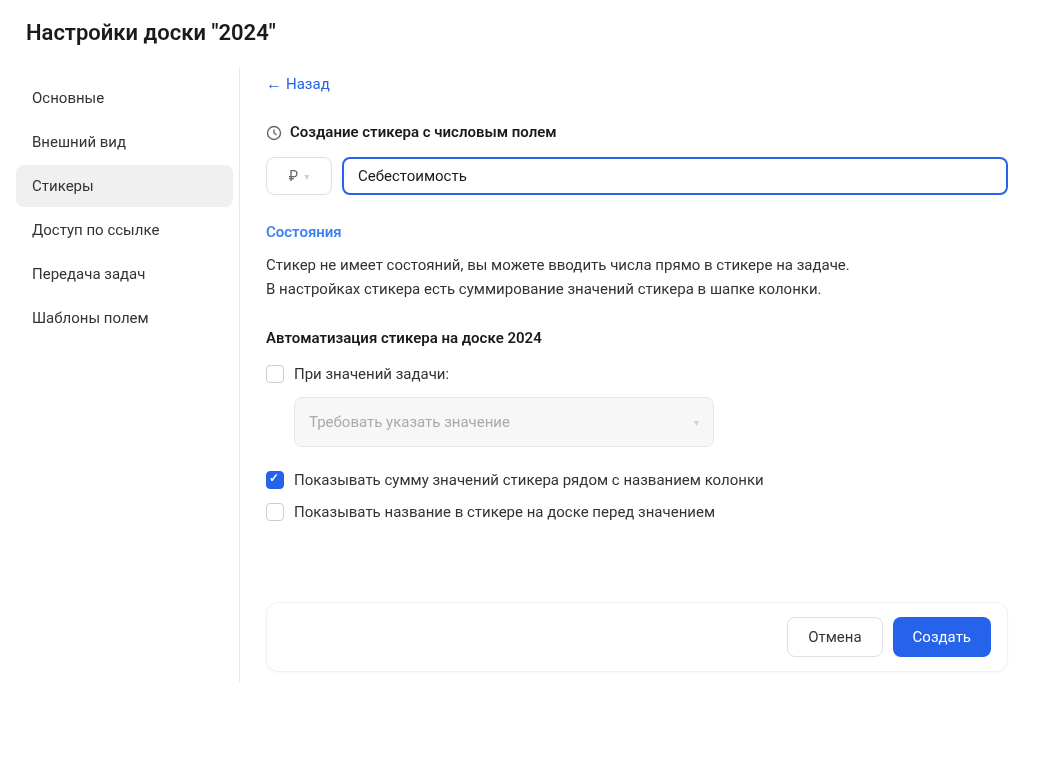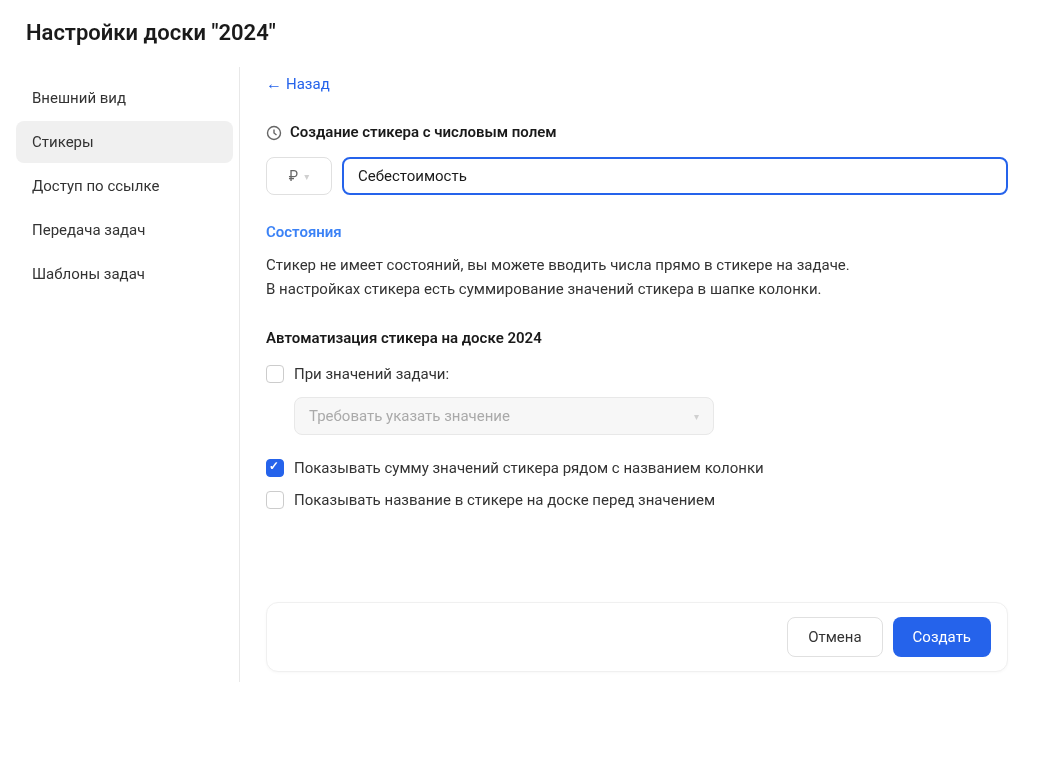--- a/index.html
+++ b/index.html
@@ -20,42 +20,43 @@
     .input-row { display: flex; gap: 10px; margin-bottom: 28px; }
     .currency-select { width: 66px; height: 38px; border: 1px solid #e0e0e0; border-radius: 8px; display: flex; align-items: center; justify-content: center; gap: 6px; cursor: pointer; background: #fff; font-size: 14px; color: #666; }
     .name-input { flex: 1; height: 38px; border: 2px solid #2563eb; border-radius: 8px; padding: 0 14px; font-size: 15px; color: #1a1a1a; outline: none; }
     .subsection-title { font-size: 15px; font-weight: 600; color: #3b82f6; margin-bottom: 12px; }
     .description { font-size: 15px; color: #333; line-height: 1.6; margin-bottom: 28px; }
     .automation-title { font-size: 15px; font-weight: 600; color: #1a1a1a; margin-bottom: 18px; }
     .checkbox-row { display: flex; align-items: center; gap: 10px; margin-bottom: 14px; font-size: 15px; color: #333; }
     .checkbox { width: 18px; height: 18px; border: 1.5px solid #ccc; border-radius: 4px; cursor: pointer; flex-shrink: 0; background: #fff; }
     .checkbox.checked { background: #2563eb; border-color: #2563eb; position: relative; }
     .checkbox.checked::after { content: '✓'; color: #fff; font-size: 12px; position: absolute; left: 2px; top: -1px; font-weight: bold; }
-    .select-disabled { width: 420px; height: 38px; border: 1px solid #e8e8e8; border-radius: 8px; background: #f7f7f7; padding: 0 14px; display: flex; align-items: center; justify-content: space-between; color: #aaa; font-size: 15px; margin: 0 0 24px 28px; cursor: not-allowed; }
+    .select-disabled { width: 420px; height: 50px; border: 1px solid #e8e8e8; border-radius: 8px; background: #f7f7f7; padding: 0 14px; display: flex; align-items: center; justify-content: space-between; color: #aaa; font-size: 15px; margin: 0 0 24px 28px; cursor: not-allowed; }
     .chev-icon { color: #d0d0d0; font-size: 10px; }
     .footer { position: absolute; bottom: 10px; left: 26px; right: 26px; border: 1px solid #f0f0f0; border-radius: 12px; padding: 14px 16px; display: flex; justify-content: flex-end; gap: 10px; background: #fff; box-shadow: 0 1px 3px rgba(0,0,0,0.03); }
     .btn { padding: 10px 20px; border-radius: 8px; font-size: 15px; cursor: pointer; border: none; }
     .btn-cancel { background: #fff; border: 1px solid #e0e0e0; color: #333; }
     .btn-primary { background: #2563eb; color: #fff; }
     .content-wrap { min-height: 615px; position: relative; }
   </style>
 </head>
 <body>
 
 <div class="header">
   <h1>Настройки доски "2024"</h1>
 </div>
 
 <div class="layout">
   <div class="sidebar">
+    <div class="sidebar-item">Основные</div>
     <div class="sidebar-item">Внешний вид</div>
     <div class="sidebar-item active">Стикеры</div>
     <div class="sidebar-item">Доступ по ссылке</div>
     <div class="sidebar-item">Передача задач</div>
-    <div class="sidebar-item">Шаблоны задач</div>
+    <div class="sidebar-item">Шаблоны полем</div>
   </div>
 
   <div class="main content-wrap">
     <div class="back-link">
       <span class="arrow-left"></span>
       <span>Назад</span>
     </div>
 
     <div class="section-title">
       <svg viewBox="0 0 16 16" fill="none" stroke="#666" stroke-width="1.4">

